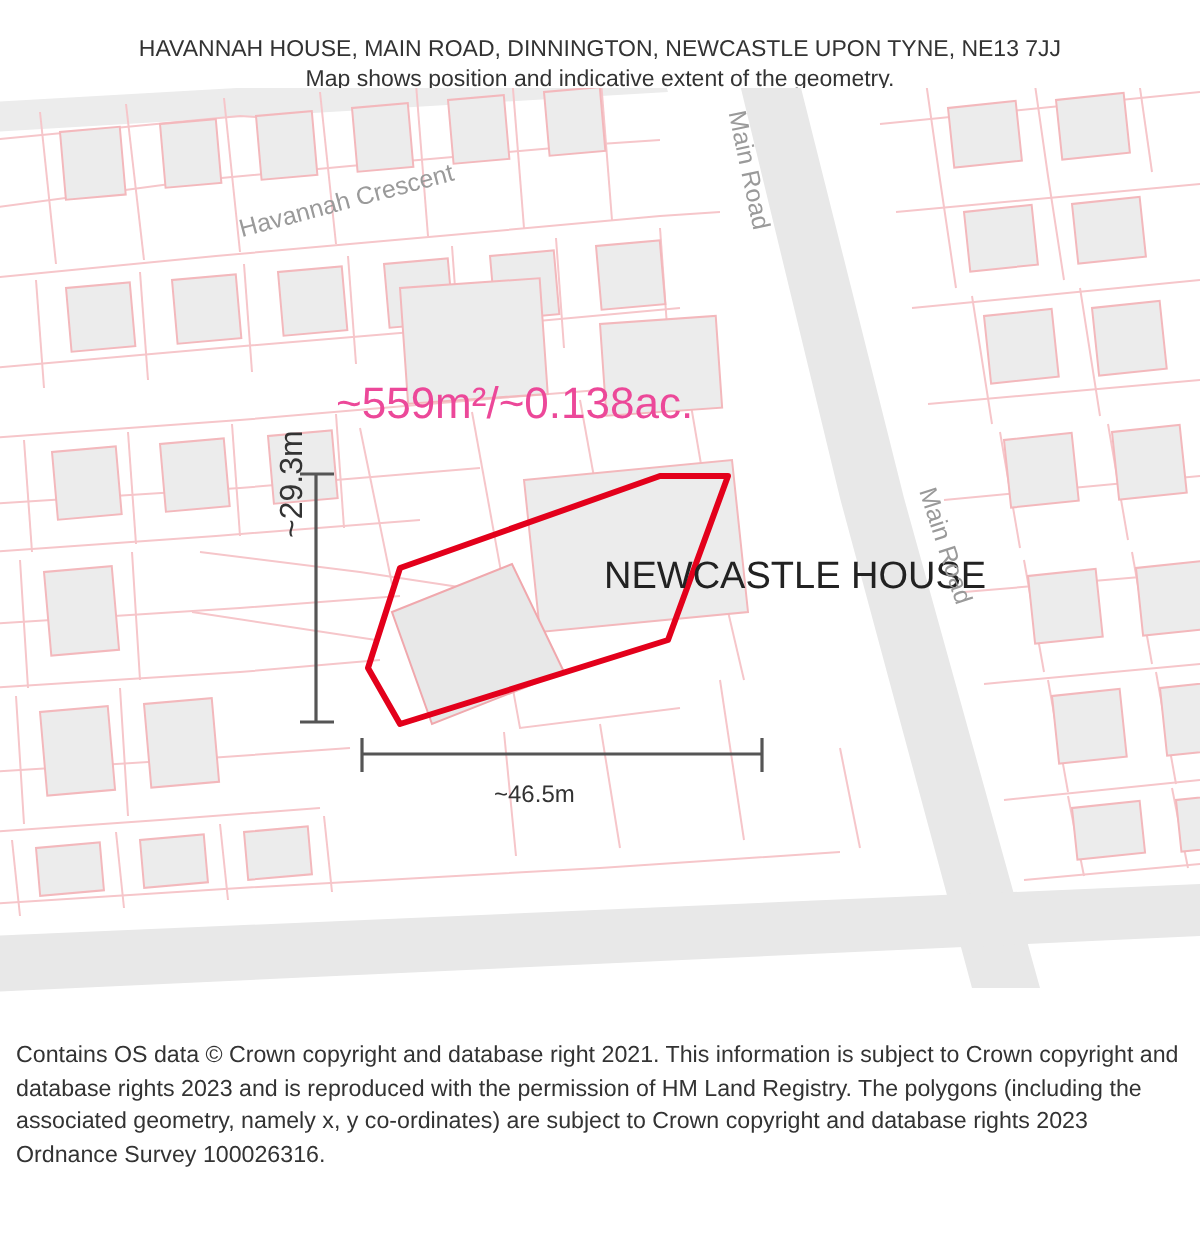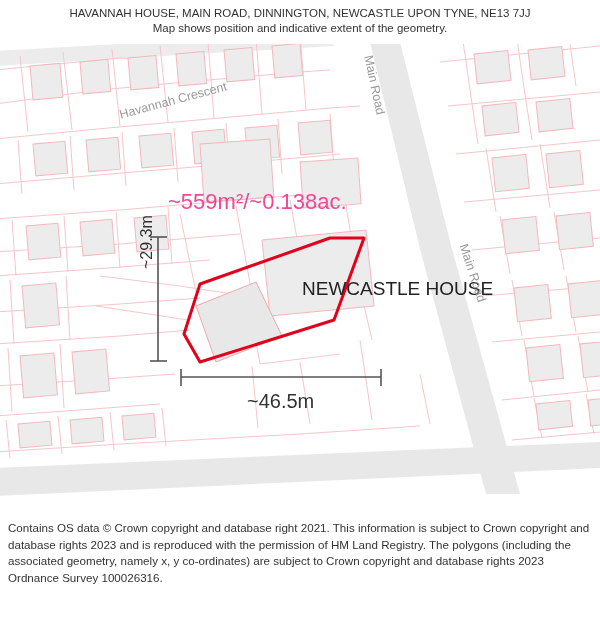--- a/index.html
+++ b/index.html
@@ -20,21 +20,21 @@
     height: 625px;
   }
   
   .header {
     position: absolute;
     top: 0;
     left: 0;
     width: 600px;
     height: 44px;
     text-align: center;
-    padding-top: 6px;
+    padding-top: 18px;
     box-sizing: border-box;
   }
   .header-title {
     font-size: 11.5px;
     color: #333333;
     line-height: 15px;
     white-space: nowrap;
   }
   .header-sub {
     font-size: 11.5px;
@@ -71,21 +71,21 @@
   }
   #house-label {
     left: 302px;
     top: 234px;
     font-size: 19px;
     color: #222222;
   }
   #width-label {
     left: 247px;
     top: 346px;
-    font-size: 20px;
+    font-size: 12px;
     color: #333333;
   }
   #height-label {
     left: 138px;
     top: 225px;
     font-size: 16px;
     color: #333333;
     transform: rotate(-90deg);
     transform-origin: left top;
   }

